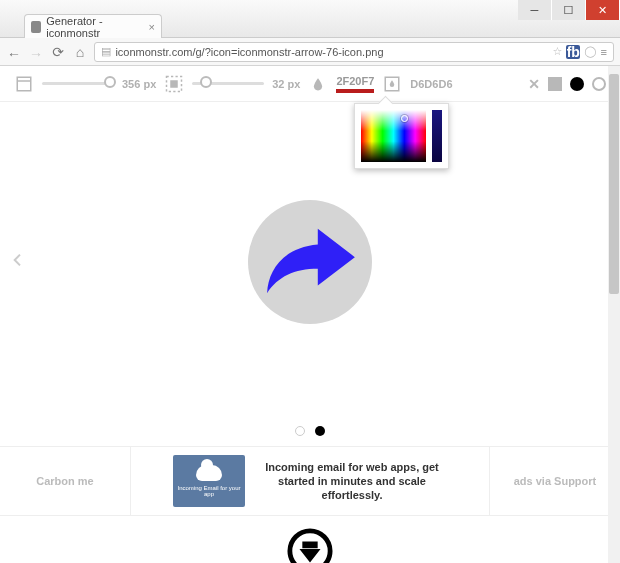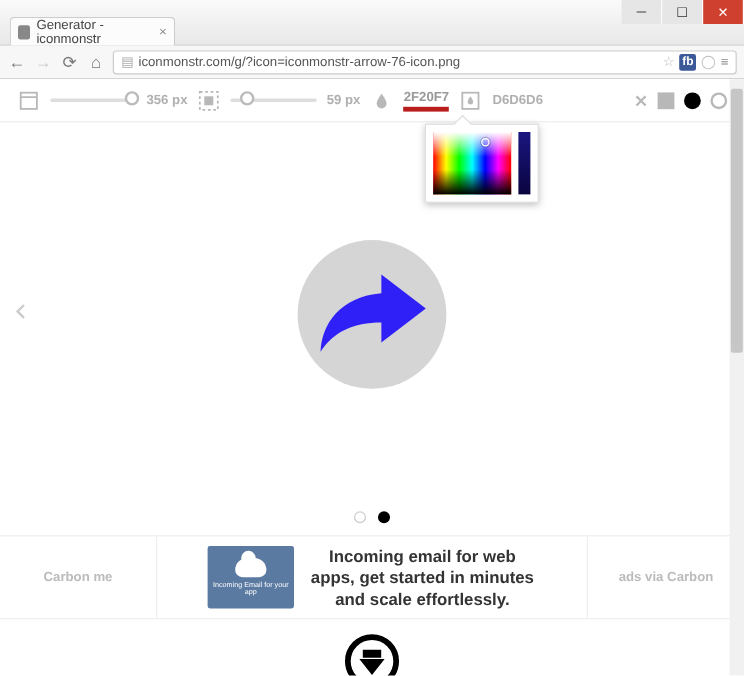--- a/index.html
+++ b/index.html
@@ -1,28 +1,28 @@
 <!DOCTYPE html>
 <html><head>
 <meta charset="utf-8">
 <style>
   * { box-sizing: border-box; margin: 0; padding: 0; }
   body { font-family: Arial, Helvetica, sans-serif; background: #fff; width: 620px; height: 563px; overflow: hidden; }
   .chrome-top { height: 38px; background: linear-gradient(#fafafa,#e8e8e8); border-bottom: 1px solid #ccc; position: relative; }
   .win-controls { position: absolute; top: 0; right: 0; display: flex; }
   .win-btn { width: 34px; height: 20px; display: flex; align-items: center; justify-content: center; font-size: 11px; color: #333; background: #e6e6e6; border-right: 1px solid #fff; }
   .win-close { background: #d0402f; color: #fff; }
-  .tab { position: absolute; top: 14px; left: 8px; width: 138px; height: 24px; background: #fcfcfc; border: 1px solid #ccc; border-bottom: none; border-top-left-radius: 4px; border-top-right-radius: 4px; display: flex; align-items: center; padding: 0 6px; font-size: 11px; color: #444; gap: 5px; }
+  .tab { position: absolute; top: 14px; left: 24px; width: 138px; height: 24px; background: #fcfcfc; border: 1px solid #ccc; border-bottom: none; border-top-left-radius: 4px; border-top-right-radius: 4px; display: flex; align-items: center; padding: 0 6px; font-size: 11px; color: #444; gap: 5px; }
   .tab-favicon { width: 12px; height: 12px; background: #888; border-radius: 2px; }
   .tab-close { margin-left: auto; color: #888; font-size: 11px; }
   .chrome-nav { height: 28px; background: #f7f7f7; border-bottom: 1px solid #d4d4d4; display: flex; align-items: center; padding: 0 6px; gap: 6px; }
   .nav-icon { width: 16px; height: 16px; display: flex; align-items: center; justify-content: center; color: #777; font-size: 14px; }
   .addr-bar { flex: 1; height: 20px; background: #fff; border: 1px solid #ccc; border-radius: 3px; display: flex; align-items: center; padding: 0 6px; font-size: 11px; color: #555; }
   .addr-right { display: flex; gap: 4px; align-items: center; margin-left: auto; }
-  .fb-icon { width: 14px; height: 14px; background: #3b5998; color: #fff; font-size: 10px; font-weight: bold; display: flex; align-items: center; justify-content: center; border-radius: 2px; }
+  .fb-icon { width: 14px; height: 14px; background: #3b5998; color: #fff; font-size: 14px; font-weight: bold; display: flex; align-items: center; justify-content: center; border-radius: 2px; }
   .app { position: relative; height: 497px; background: #fff; }
   .toolbar { height: 36px; border-bottom: 1px solid #eee; display: flex; align-items: center; padding: 0 14px; gap: 8px; }
   .tool-icon { width: 20px; height: 20px; display: flex; align-items: center; justify-content: center; color: #b8b8b8; }
   .slider-track { flex: 0 0 72px; height: 3px; background: #ddd; border-radius: 2px; position: relative; }
   .slider-thumb { position: absolute; width: 12px; height: 12px; background: #fff; border: 2px solid #bbb; border-radius: 50%; top: -6px; }
   .tool-text { font-size: 11px; font-weight: bold; color: #b0b0b0; }
   .tool-text.active { color: #999; border-bottom: 4px solid #b91c1c; padding-bottom: 2px; }
   .spacer { flex: 1; }
   .color-chip { width: 14px; height: 14px; border-radius: 50%; }
   .square-chip { width: 14px; height: 14px; background: #b8b8b8; }
@@ -41,21 +41,21 @@
   .dots { display: flex; justify-content: center; gap: 10px; padding: 4px 0 10px; }
   .dot { width: 10px; height: 10px; border-radius: 50%; }
   .dot-outline { background: #fff; border: 1px solid #ccc; }
   .dot-filled { background: #000; }
   .footer-row { display: flex; align-items: center; border-top: 1px solid #eee; border-bottom: 1px solid #eee; height: 70px; }
   .footer-side { width: 130px; text-align: center; font-size: 11px; font-weight: bold; color: #bbb; }
   .footer-mid { flex: 1; display: flex; align-items: center; gap: 12px; justify-content: center; border-left: 1px solid #eee; border-right: 1px solid #eee; height: 100%; padding: 0 12px; }
   .ad-img { width: 72px; height: 52px; background: #5b7aa2; border-radius: 2px; display: flex; flex-direction: column; align-items: center; justify-content: center; color: #fff; font-size: 6px; text-align: center; gap: 4px; }
   .cloud-shape { width: 26px; height: 16px; background: #fff; border-radius: 10px 10px 6px 6px; position: relative; }
   .cloud-shape:before { content: ""; position: absolute; width: 12px; height: 12px; background: #fff; border-radius: 50%; top: -6px; left: 5px; }
-  .ad-text { font-size: 14px; font-weight: bold; color: #333; text-align: center; line-height: 1.3; max-width: 190px; }
+  .ad-text { font-size: 11px; font-weight: bold; color: #333; text-align: center; line-height: 1.3; max-width: 190px; }
   .download-row { display: flex; justify-content: center; padding-top: 12px; }
   .scrollbar { position: absolute; right: 0; top: 0; width: 12px; height: 100%; background: #f1f1f1; }
   .scroll-thumb { position: absolute; right: 1px; top: 8px; width: 10px; height: 220px; background: #c6c6c6; border-radius: 2px; }
 </style>
 </head>
 <body>
 
 <div class="chrome-top">
   <div class="win-controls">
     <div class="win-btn">─</div>
@@ -105,21 +105,21 @@
 
     <div class="tool-icon">
       <svg width="18" height="18" viewBox="0 0 24 24" fill="none" stroke="#b8b8b8" stroke-width="2">
           <rect x="2" y="2" width="20" height="20" stroke-dasharray="3 3"></rect>
           <rect x="8" y="8" width="8" height="8" fill="#b8b8b8"></rect>
         </svg>
     </div>
     <div class="slider-track">
       <div class="slider-thumb" style="left:8px"></div>
     </div>
-    <div class="tool-text">59 px</div>
+    <div class="tool-text">32 px</div>
 
     <div class="tool-icon">
       <svg width="14" height="16" viewBox="0 0 24 24" fill="#b8b8b8">
           <path d="M12 2C12 2 5 11 5 16a7 7 0 0014 0c0-5-7-14-7-14z"></path>
         </svg>
     </div>
     <div class="tool-text active">2F20F7</div>
 
     <div class="tool-icon">
       <svg width="18" height="18" viewBox="0 0 24 24" fill="none" stroke="#b8b8b8" stroke-width="2">
@@ -163,21 +163,21 @@
 
   <div class="footer-row">
     <div class="footer-side">Carbon me</div>
     <div class="footer-mid">
       <div class="ad-img">
         <div class="cloud-shape"></div>
         <div>Incoming Email for your app</div>
       </div>
       <div class="ad-text">Incoming email for web apps, get started in minutes and scale effortlessly.</div>
     </div>
-    <div class="footer-side">ads via Carbon</div>
+    <div class="footer-side">ads via Support</div>
   </div>
 
   <div class="download-row">
     <div>
       <svg width="46" height="46" viewBox="0 0 48 48">
         <circle cx="24" cy="24" r="21" fill="none" stroke="#000" stroke-width="5"></circle>
         <path fill="#000" d="M16 14h16v7h-16z M13 22h22L24 36z"></path>
       </svg>
     </div>
   </div>

